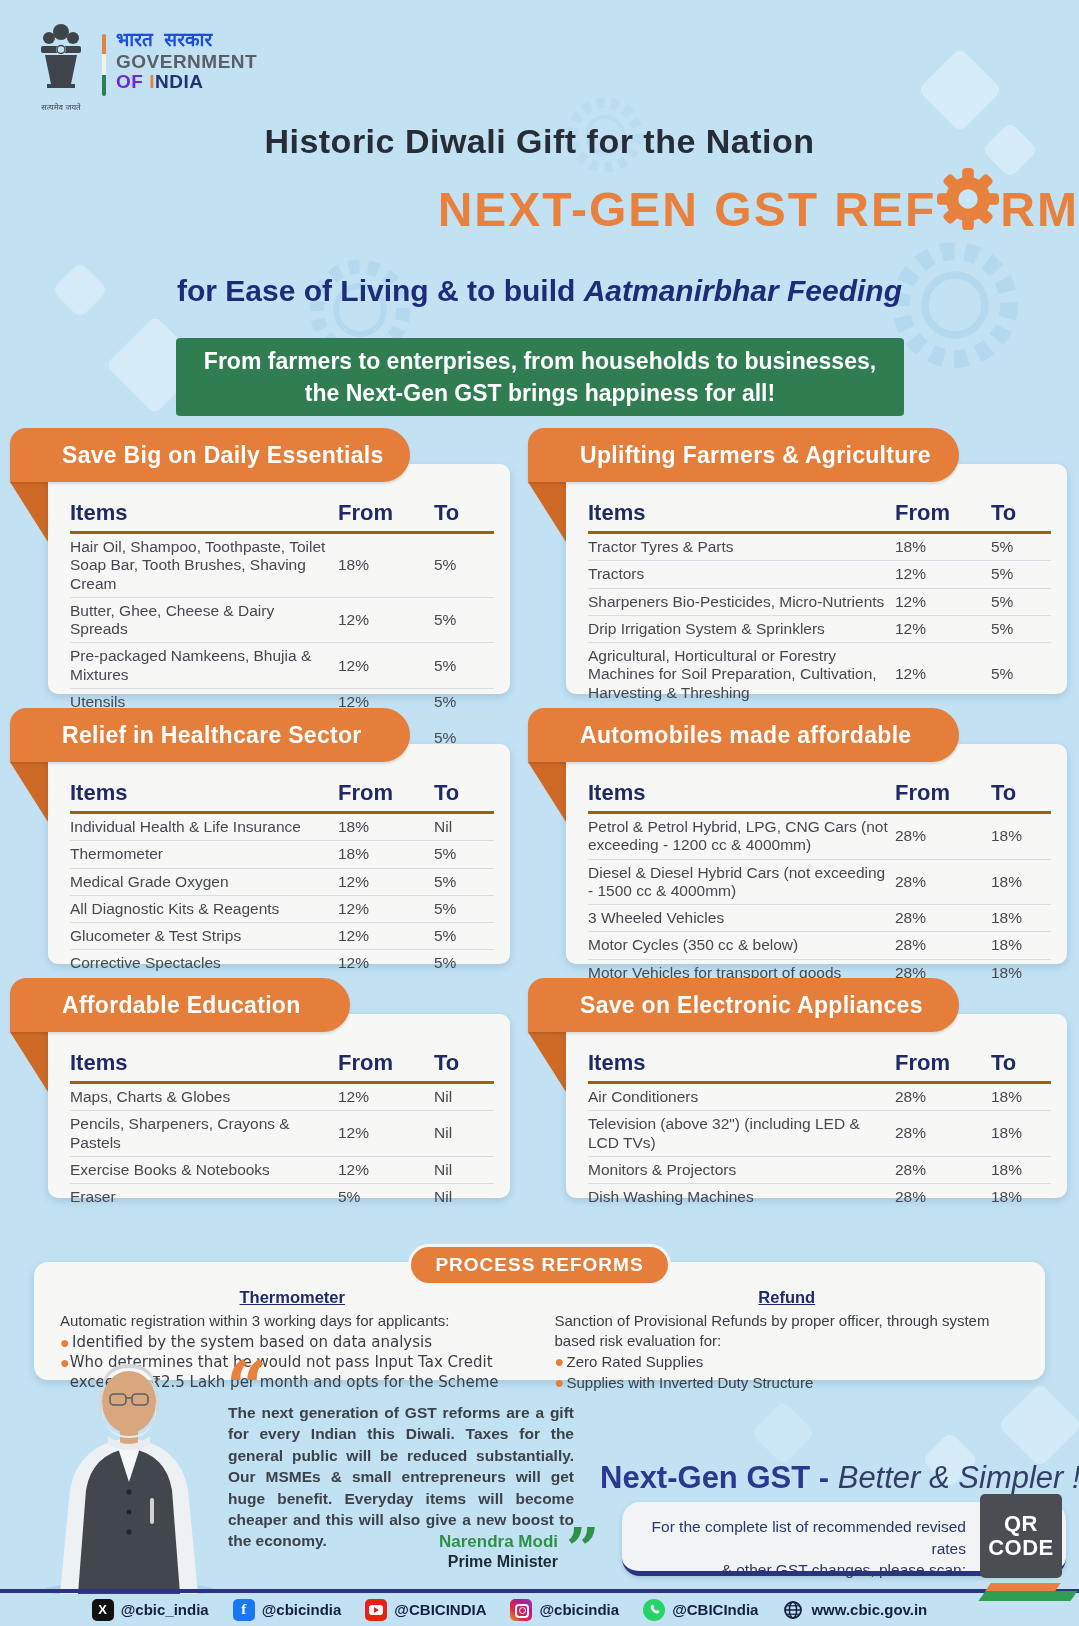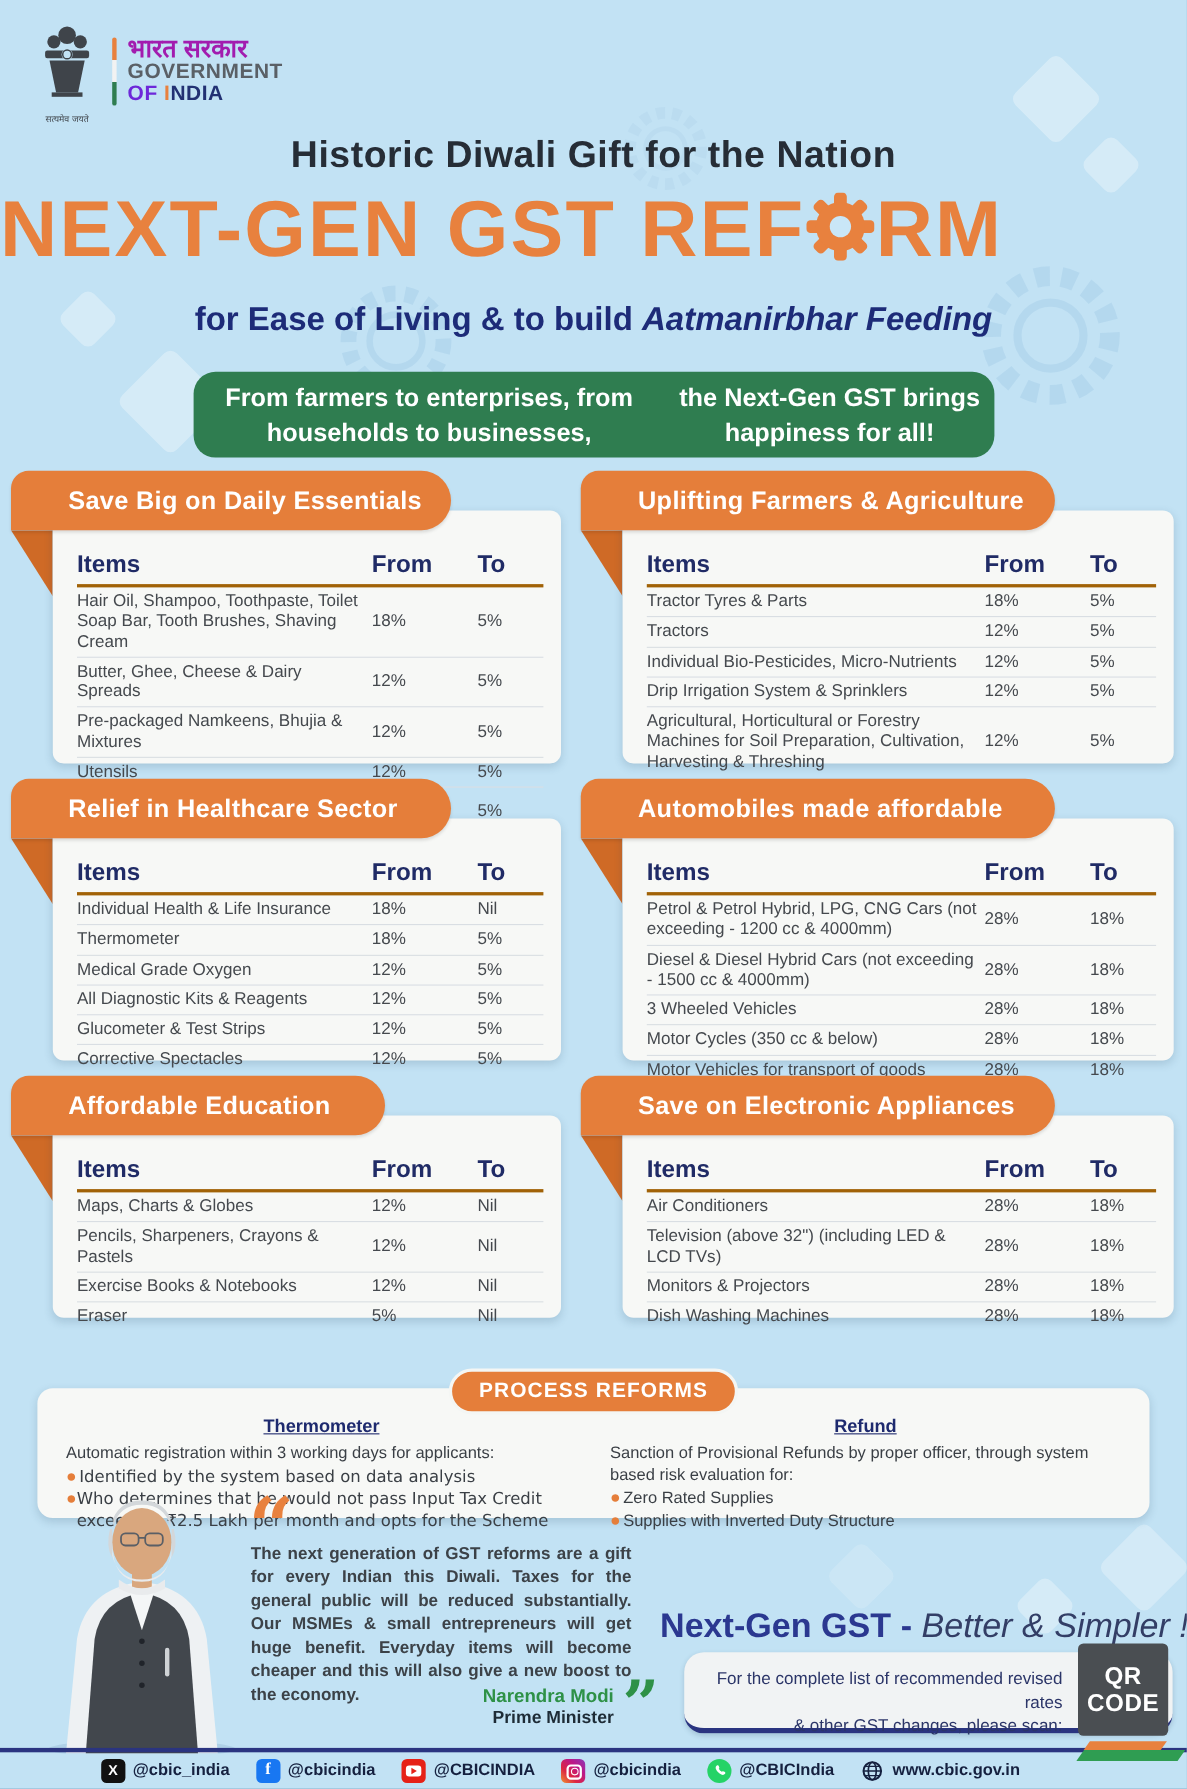--- a/index.html
+++ b/index.html
@@ -8,36 +8,36 @@
   
   .dia{position:absolute;background:rgba(255,255,255,.32);transform:rotate(45deg);border-radius:8px;}
   .gearbg{position:absolute;opacity:.45;}
   
   .emblem{position:absolute;left:30px;top:22px;display:flex;align-items:flex-start;gap:10px;}
   .emblem .pillar{width:62px;text-align:center;}
   .emblem .motto{font-family:"DejaVu Sans",sans-serif;font-size:8px;color:#3f444a;margin-top:1px;}
   .tricolor{width:4px;height:62px;margin-top:12px;border-radius:2px;
             background:linear-gradient(#e8813e 33%,#f2f2f2 33% 66%,#2f7d50 66%);}
   .gov-text{margin-top:10px;line-height:1.05;}
-  .gov-text .hin{font-family:Liberation Sans, sans-serif;font-size:23px;font-weight:bold;color:#a21caf;}
+  .gov-text .hin{font-family:Liberation Mono, monospace;font-size:19px;font-weight:bold;color:#1d4ed8;}
   .gov-text .eng{font-size:19px;font-weight:bold;color:#5a6066;letter-spacing:.5px;}
   .gov-text .india-i{color:#e8813e;}
   .gov-text .india-rest{color:#223173;}
   .gov-text .of{color:#6d28d9;}
   
   .kicker{position:absolute;top:122px;left:0;right:0;text-align:center;
           font-size:34px;font-weight:bold;color:#262d36;letter-spacing:.5px;}
-  .big-title{position:absolute;top:168px;left:0;right:0;text-align:left;
-             font-size:72px;font-weight:bold;color:#e8813e;letter-spacing:2px;white-space:nowrap;}
+  .big-title{position:absolute;top:168px;left:0;right:0;text-align:right;
+             font-size:48px;font-weight:bold;color:#e8813e;letter-spacing:2px;white-space:nowrap;}
   .big-title .gear{display:inline-block;width:62px;height:62px;vertical-align:-4px;margin:0 1px;}
   .subtitle{position:absolute;top:274px;left:0;right:0;text-align:center;
             font-size:30px;font-weight:bold;color:#1d2b78;}
   .subtitle .it{font-style:italic;}
   .banner{position:absolute;top:338px;left:176px;width:728px;height:78px;background:#2f7d50;
-          border-radius:20px;display:flex;flex-direction:row;justify-content:center;align-items:center;
+          border-radius:4px;display:flex;flex-direction:column;justify-content:center;align-items:center;
           color:#fff;font-size:23px;font-weight:bold;line-height:1.4;text-align:center;}
   
   .cards{position:absolute;left:10px;right:12px;top:424px;display:grid;
          grid-template-columns:500px 1fr;grid-template-rows:280px 270px 250px;column-gap:18px;}
   .card{position:relative;}
   .ribbon{position:absolute;top:4px;left:0;width:80%;height:54px;background:#e57e3a;z-index:2;
           border-radius:16px 27px 27px 0;display:flex;align-items:center;padding-left:52px;box-sizing:border-box;
           box-shadow:0 2px 3px rgba(0,0,0,.12);}
   .ribbon span{color:#fff;font-size:23px;font-weight:bold;letter-spacing:.3px;}
   .fold{position:absolute;top:58px;left:0;width:38px;height:60px;background:#cf6a26;
@@ -257,21 +257,21 @@
               <span class="c-to">5%</span>
             </div>
 
             <div class="trow">
               <span class="c-item">Tractors</span>
               <span class="c-from">12%</span>
               <span class="c-to">5%</span>
             </div>
 
             <div class="trow">
-              <span class="c-item">Individual Bio-Pesticides, Micro-Nutrients</span>
+              <span class="c-item">Sharpeners Bio-Pesticides, Micro-Nutrients</span>
               <span class="c-from">12%</span>
               <span class="c-to">5%</span>
             </div>
 
             <div class="trow">
               <span class="c-item">Drip Irrigation System &amp; Sprinklers</span>
               <span class="c-from">12%</span>
               <span class="c-to">5%</span>
             </div>
 

